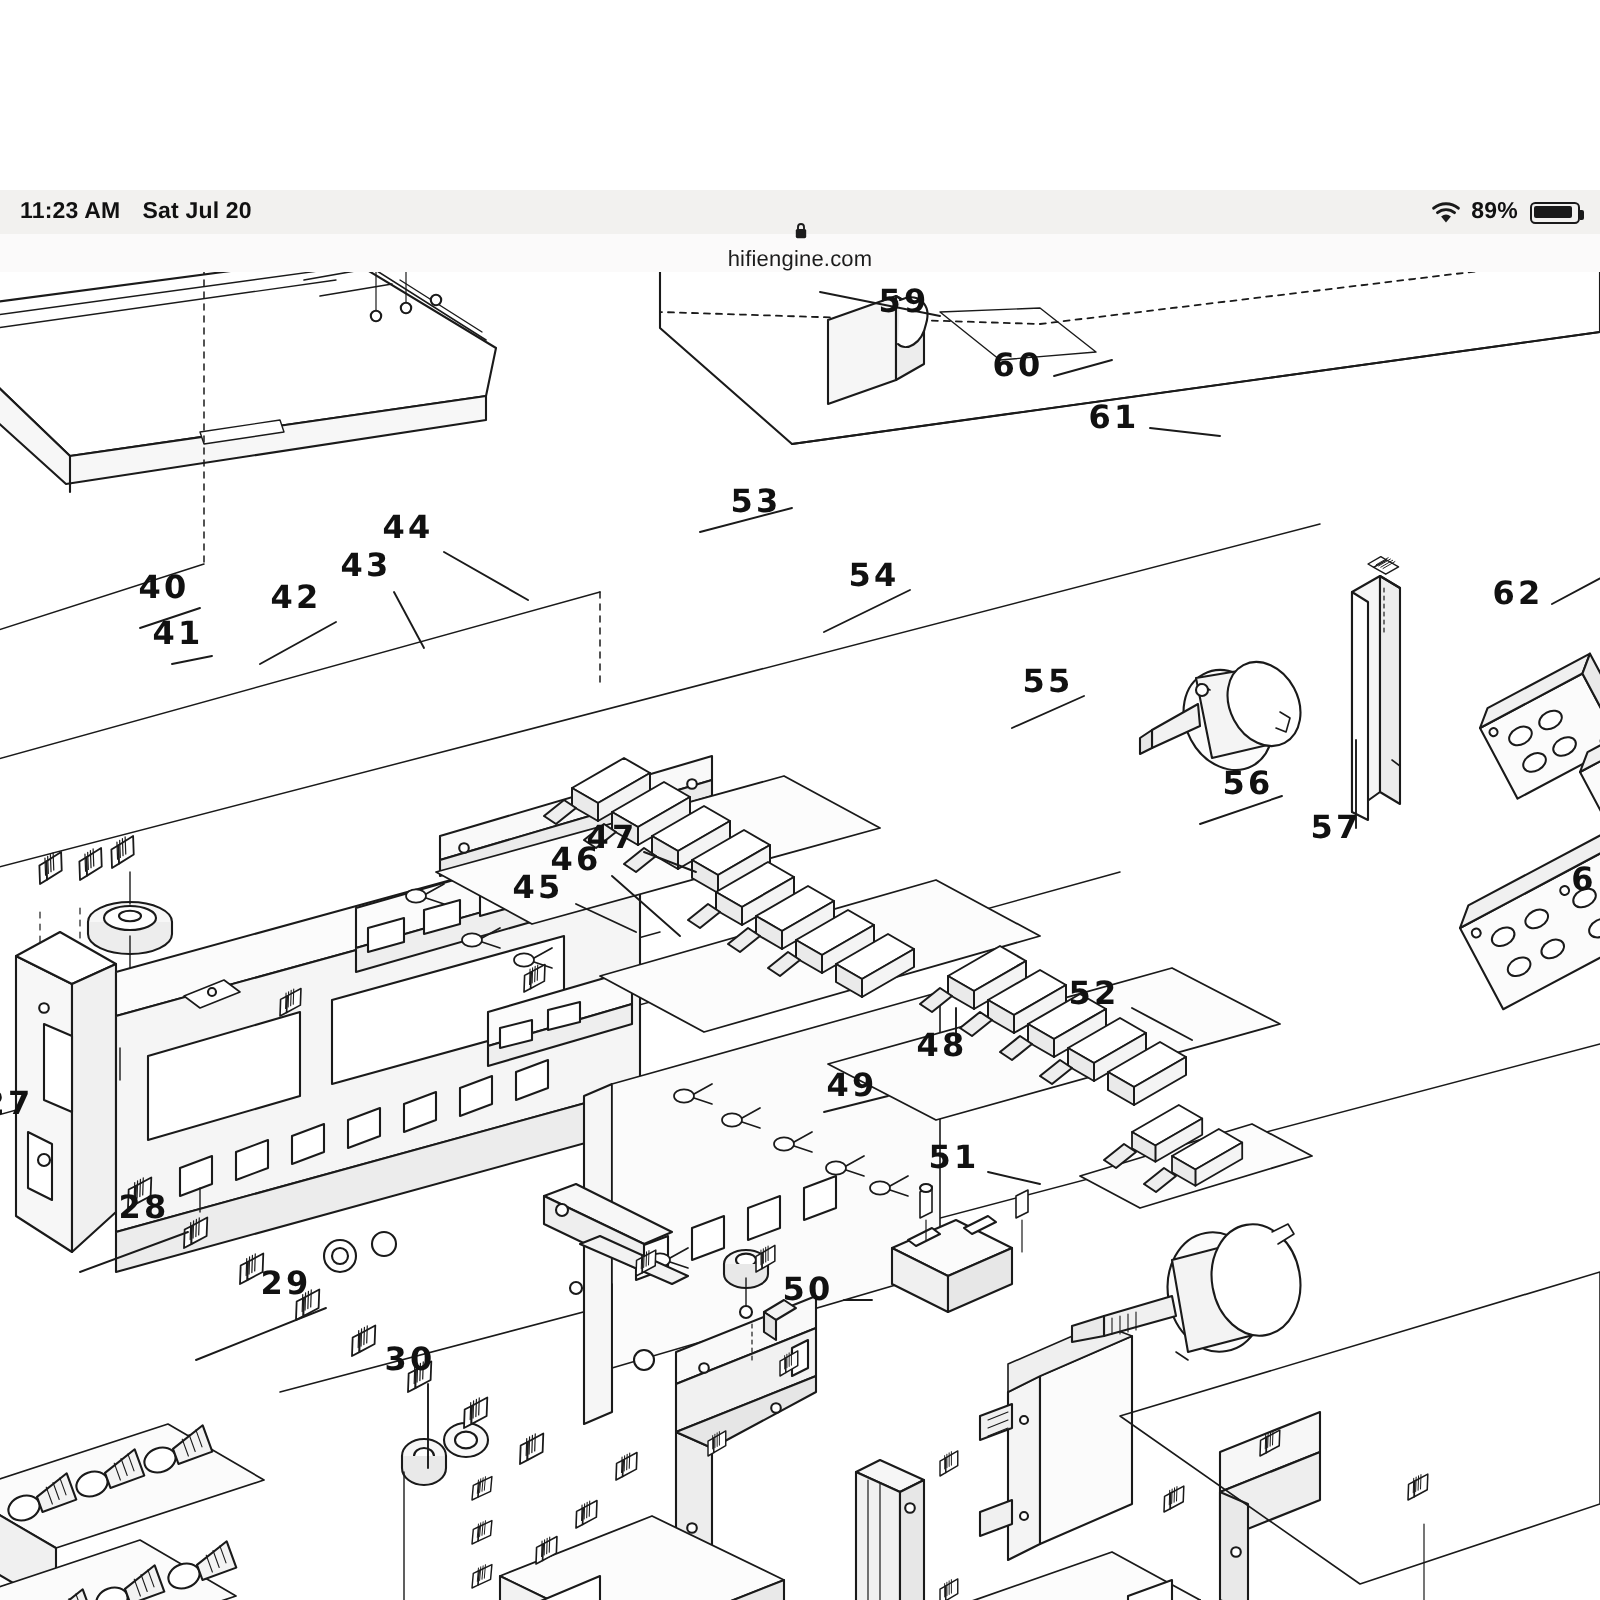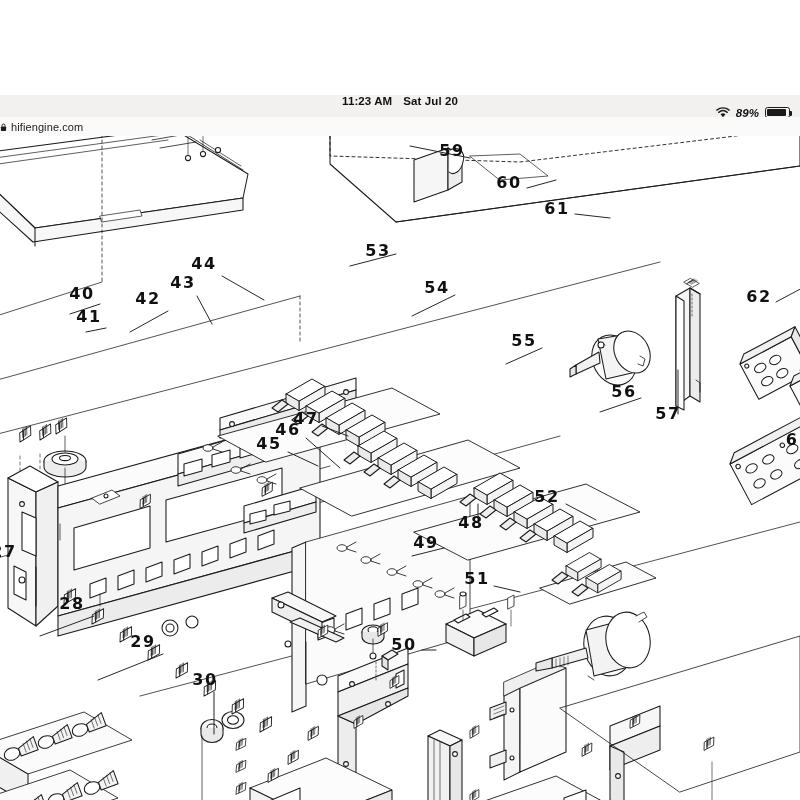--- a/index.html
+++ b/index.html
@@ -25,25 +25,24 @@
 
   
   #status-bar {
     position: absolute; left: 0; top: 95px;
     width: 800px; height: 22px;
     background: #f2f1ef;
     display: flex; align-items: center;
     padding: 0 10px;
     font-size: 11.5px; font-weight: bold; color: #111;
     letter-spacing: 0.1px;
-    flex-direction: column;
   }
   #status-bar .sb-left { display: flex; align-items: center; gap: 11px; }
   #status-bar .sb-right {
-    margin-left: auto; display: flex; align-items: flex-start; gap: 6px; font-style: italic;
+    margin-left: auto; display: flex; align-items: center; gap: 6px;
   }
   .wifi-icon { display: block; width: 14px; height: 11px; }
   .battery {
     width: 25px; height: 11px;
     border: 1.3px solid #1a1a1a; border-radius: 2.6px;
     position: relative; display: inline-block;
   }
   .battery::after {
     content: ""; position: absolute; right: -3.4px; top: 3px;
     width: 2px; height: 5px; background: #1a1a1a; border-radius: 0 1px 1px 0;
@@ -51,23 +50,23 @@
   .battery .fill {
     position: absolute; left: 1.3px; top: 1.3px; bottom: 1.3px;
     width: 19px; background: #1a1a1a; border-radius: 1px;
   }
 
   
   #url-bar {
     position: absolute; left: 0; top: 117px;
     width: 800px; height: 19px;
     background: #fbfafa;
-    display: flex; align-items: center; justify-content: flex-start;
+    display: flex; align-items: center; justify-content: flex-end;
     gap: 4px;
-    font-size: 11px; color: #1c1c1c;
+    font-size: 11px; color: #1c1c1c; flex-direction: column;
   }
   #url-bar .lock { display: block; width: 7px; height: 9px; }
   #url-bar .host { letter-spacing: 0.1px; }
 
   
   #diagram-viewport {
     position: absolute; left: 0; top: 136px;
     width: 800px; height: 664px;
     background: #ffffff;
     overflow: hidden;

